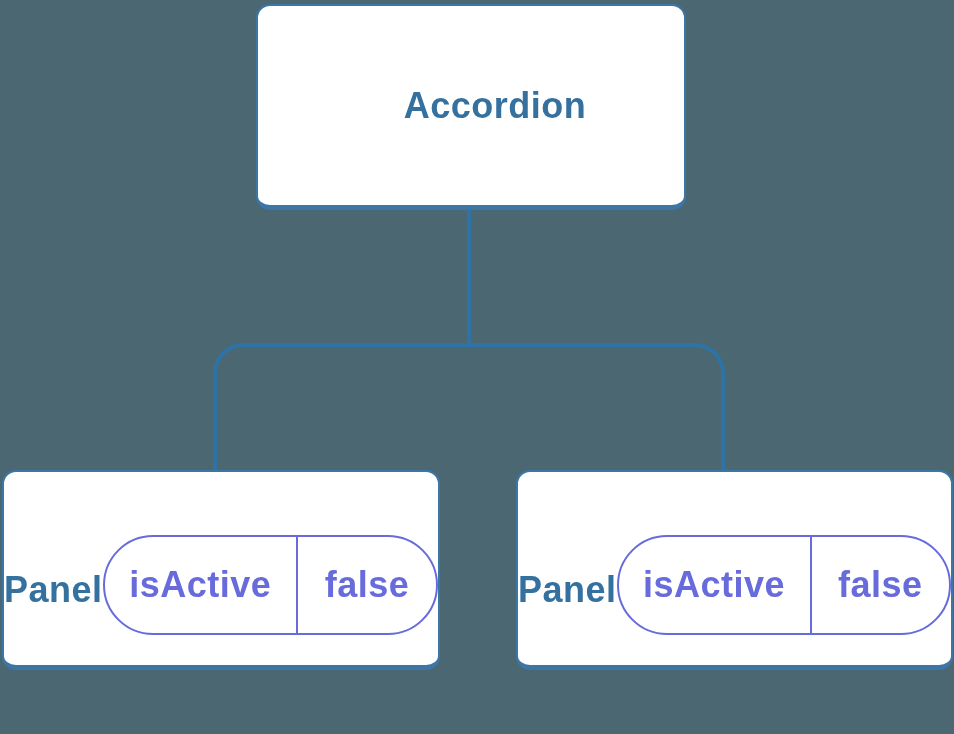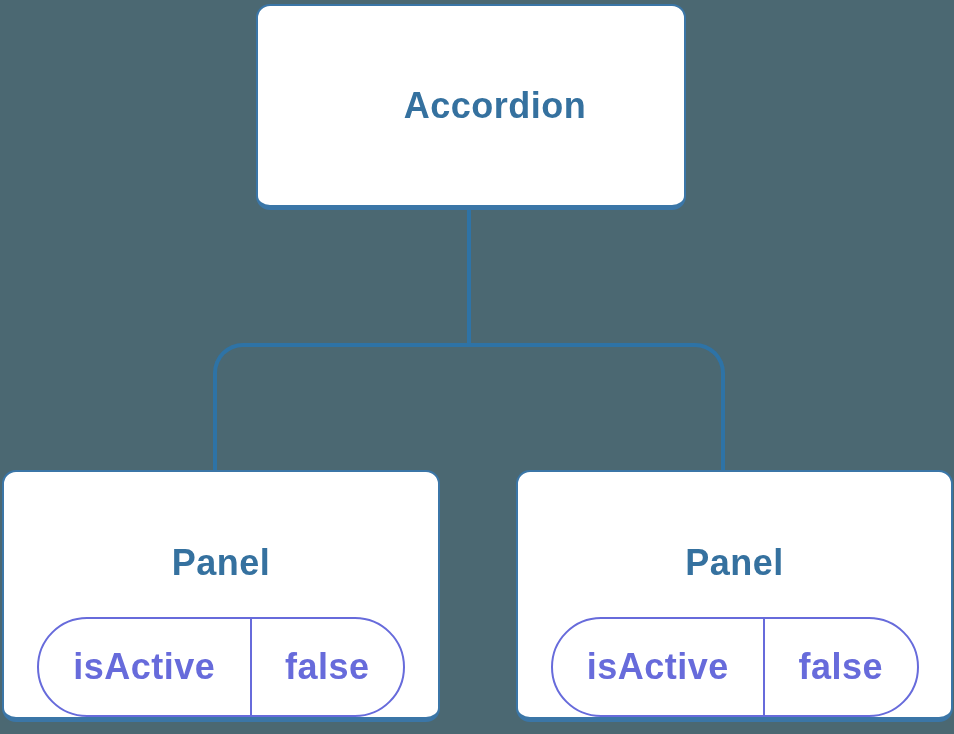--- a/index.html
+++ b/index.html
@@ -52,22 +52,22 @@
   .branch{
     position:absolute;
     left:213px;top:343px;
     width:512px;height:127px;
     border:4px solid var(--connector);
     border-bottom:none;
     border-radius:30px 30px 0 0;
   }
 
   .panel{
-    top:470px;width:438px;height:252px;
-    display:flex;flex-direction:column;align-items:center;justify-content:flex-end;
+    top:470px;width:438px;height:200px;
+    display:flex;flex-direction:row;align-items:center;
   }
   .panel-left{left:2px;}
   .panel-right{left:516px;width:437px;}
 
   .panel .node-label{margin-top:42px;}
 
   .pill{
     margin-top:32px;
     width:368px;height:100px;
     background:var(--node-fill);

